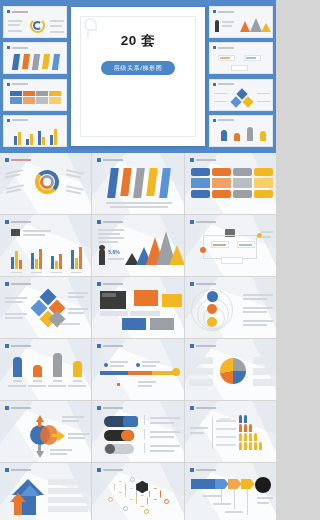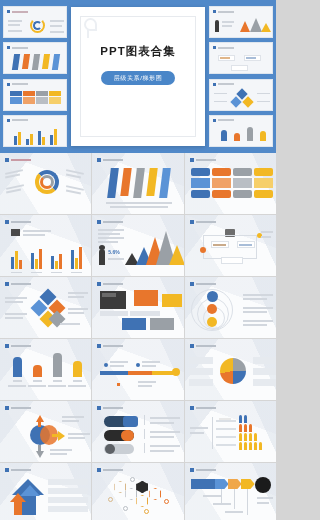--- a/index.html
+++ b/index.html
@@ -164,21 +164,21 @@
           <div class="bar" style="left:50px;width:3px;height:16px;background:#f2b824;"></div>
         </div>
       </div>
 
     </div>
 
     <div class="hero-card">
       <div class="frame"></div>
       <div class="clip"></div>
       <div class="hero-text">
-        <div class="t-main">PPT图表合集</div>
+        <div class="t-20">20 套</div>
         <div><span class="pill">层级关系/梯形图</span></div>
       </div>
     </div>
 
     <div class="hero-col right">
 
       <div class="mini">
         <div class="mhdr">
           <span class="mdot"></span>
           <span class="mline g"></span>

